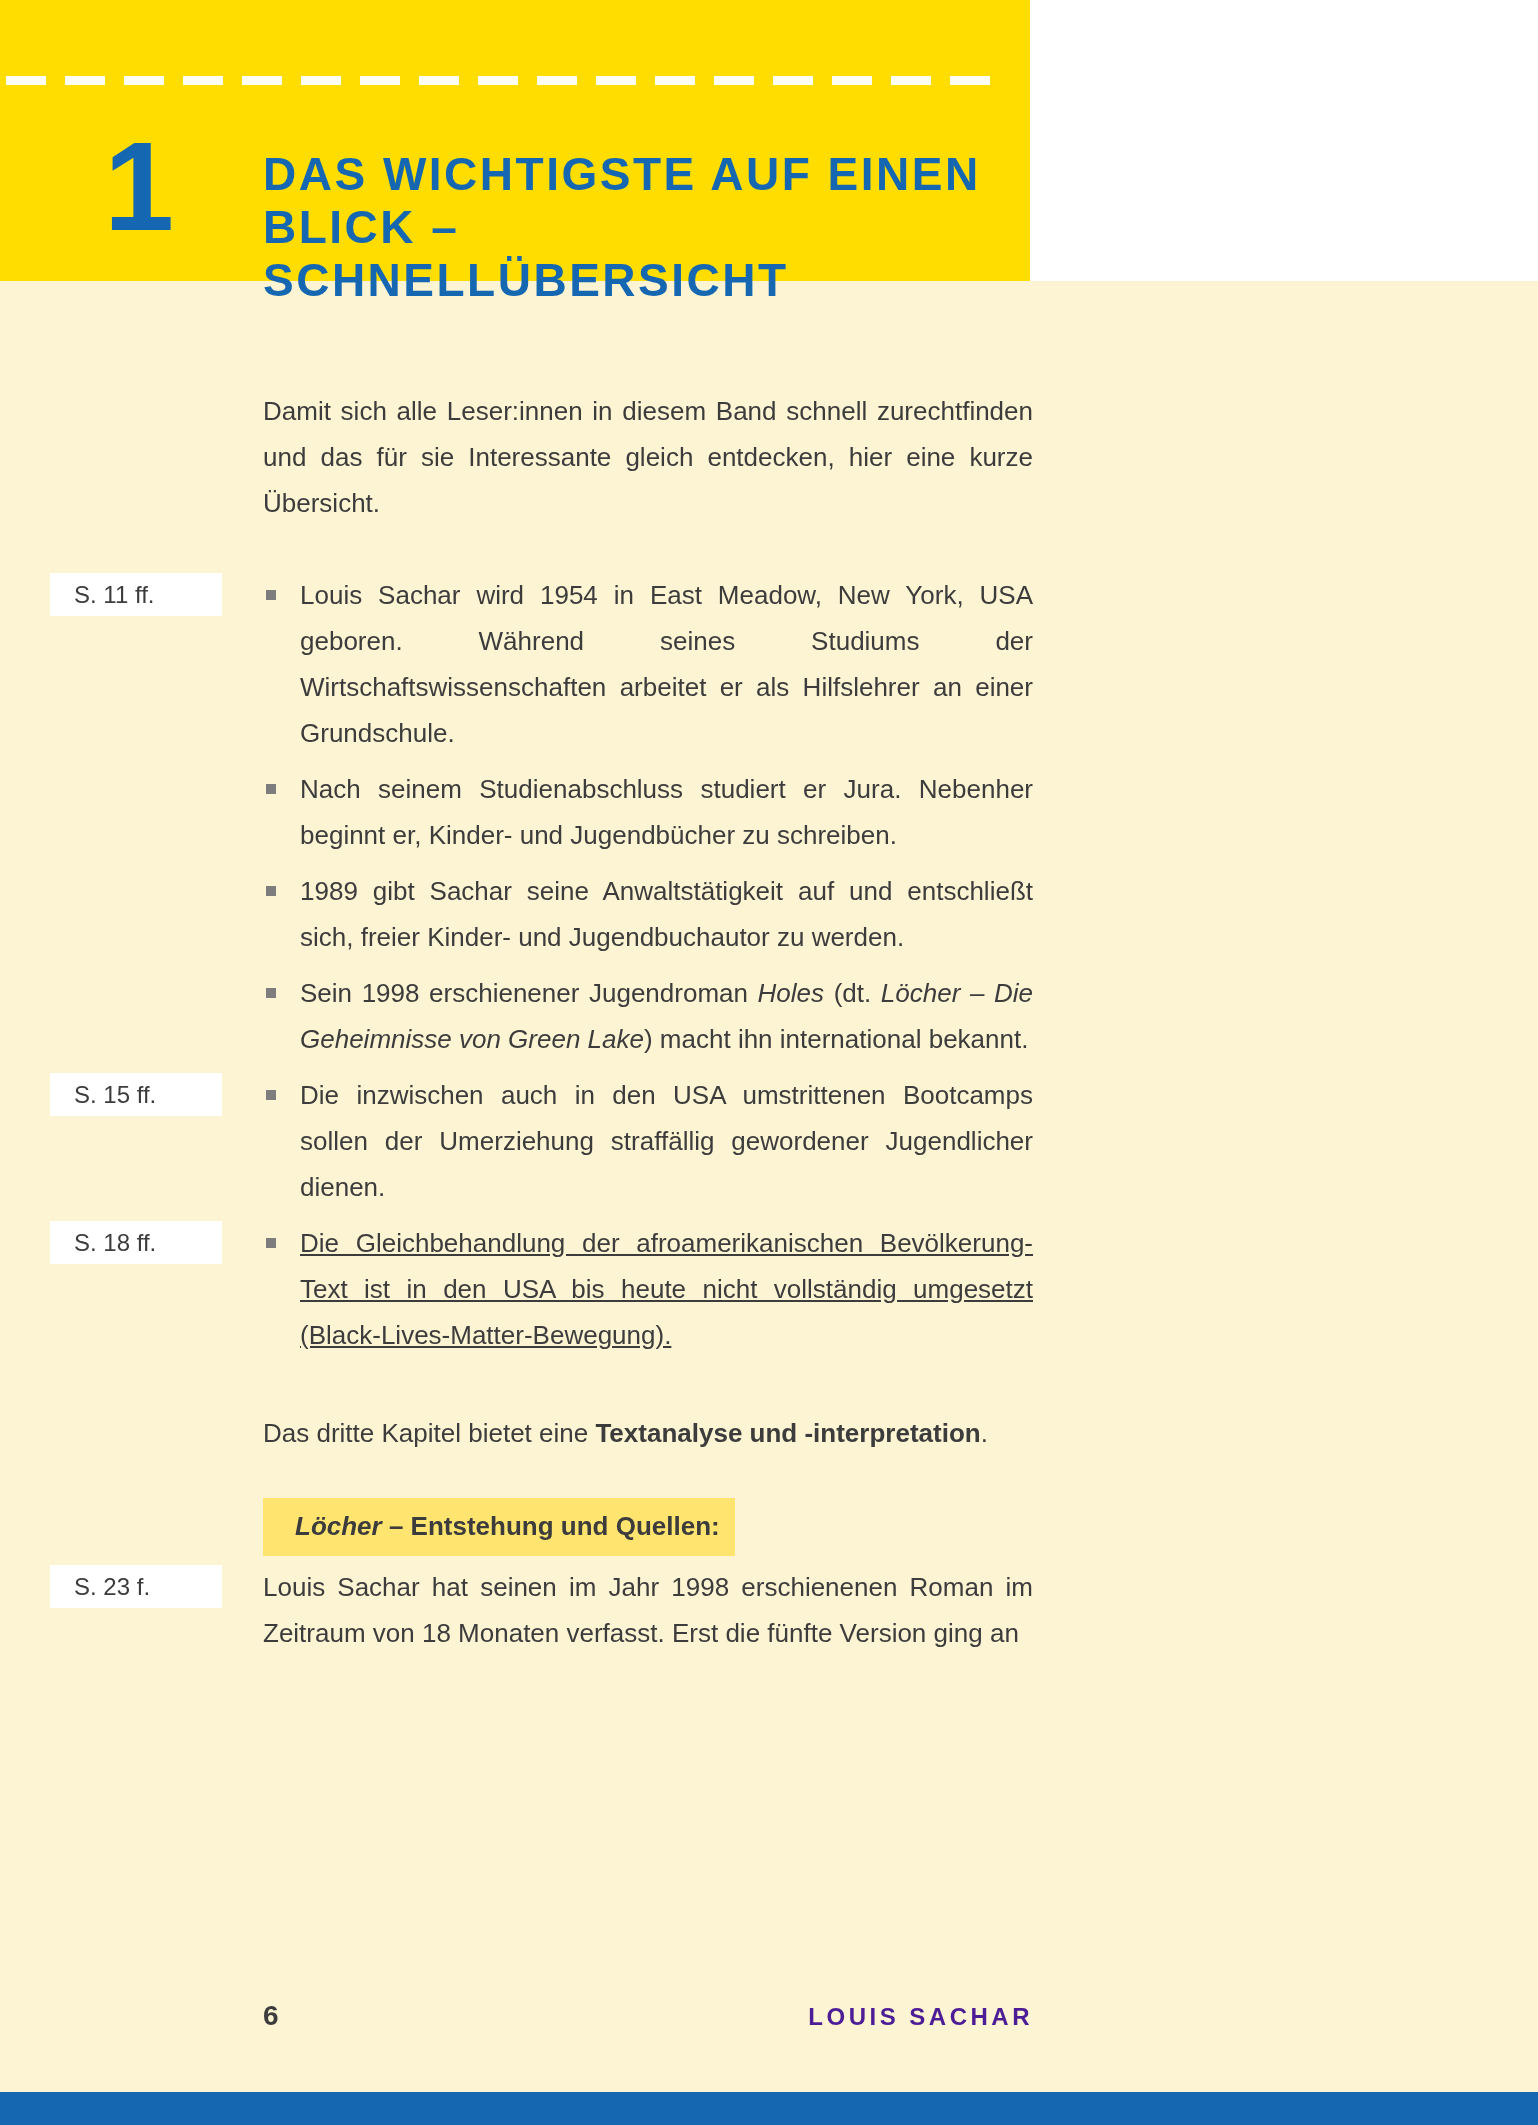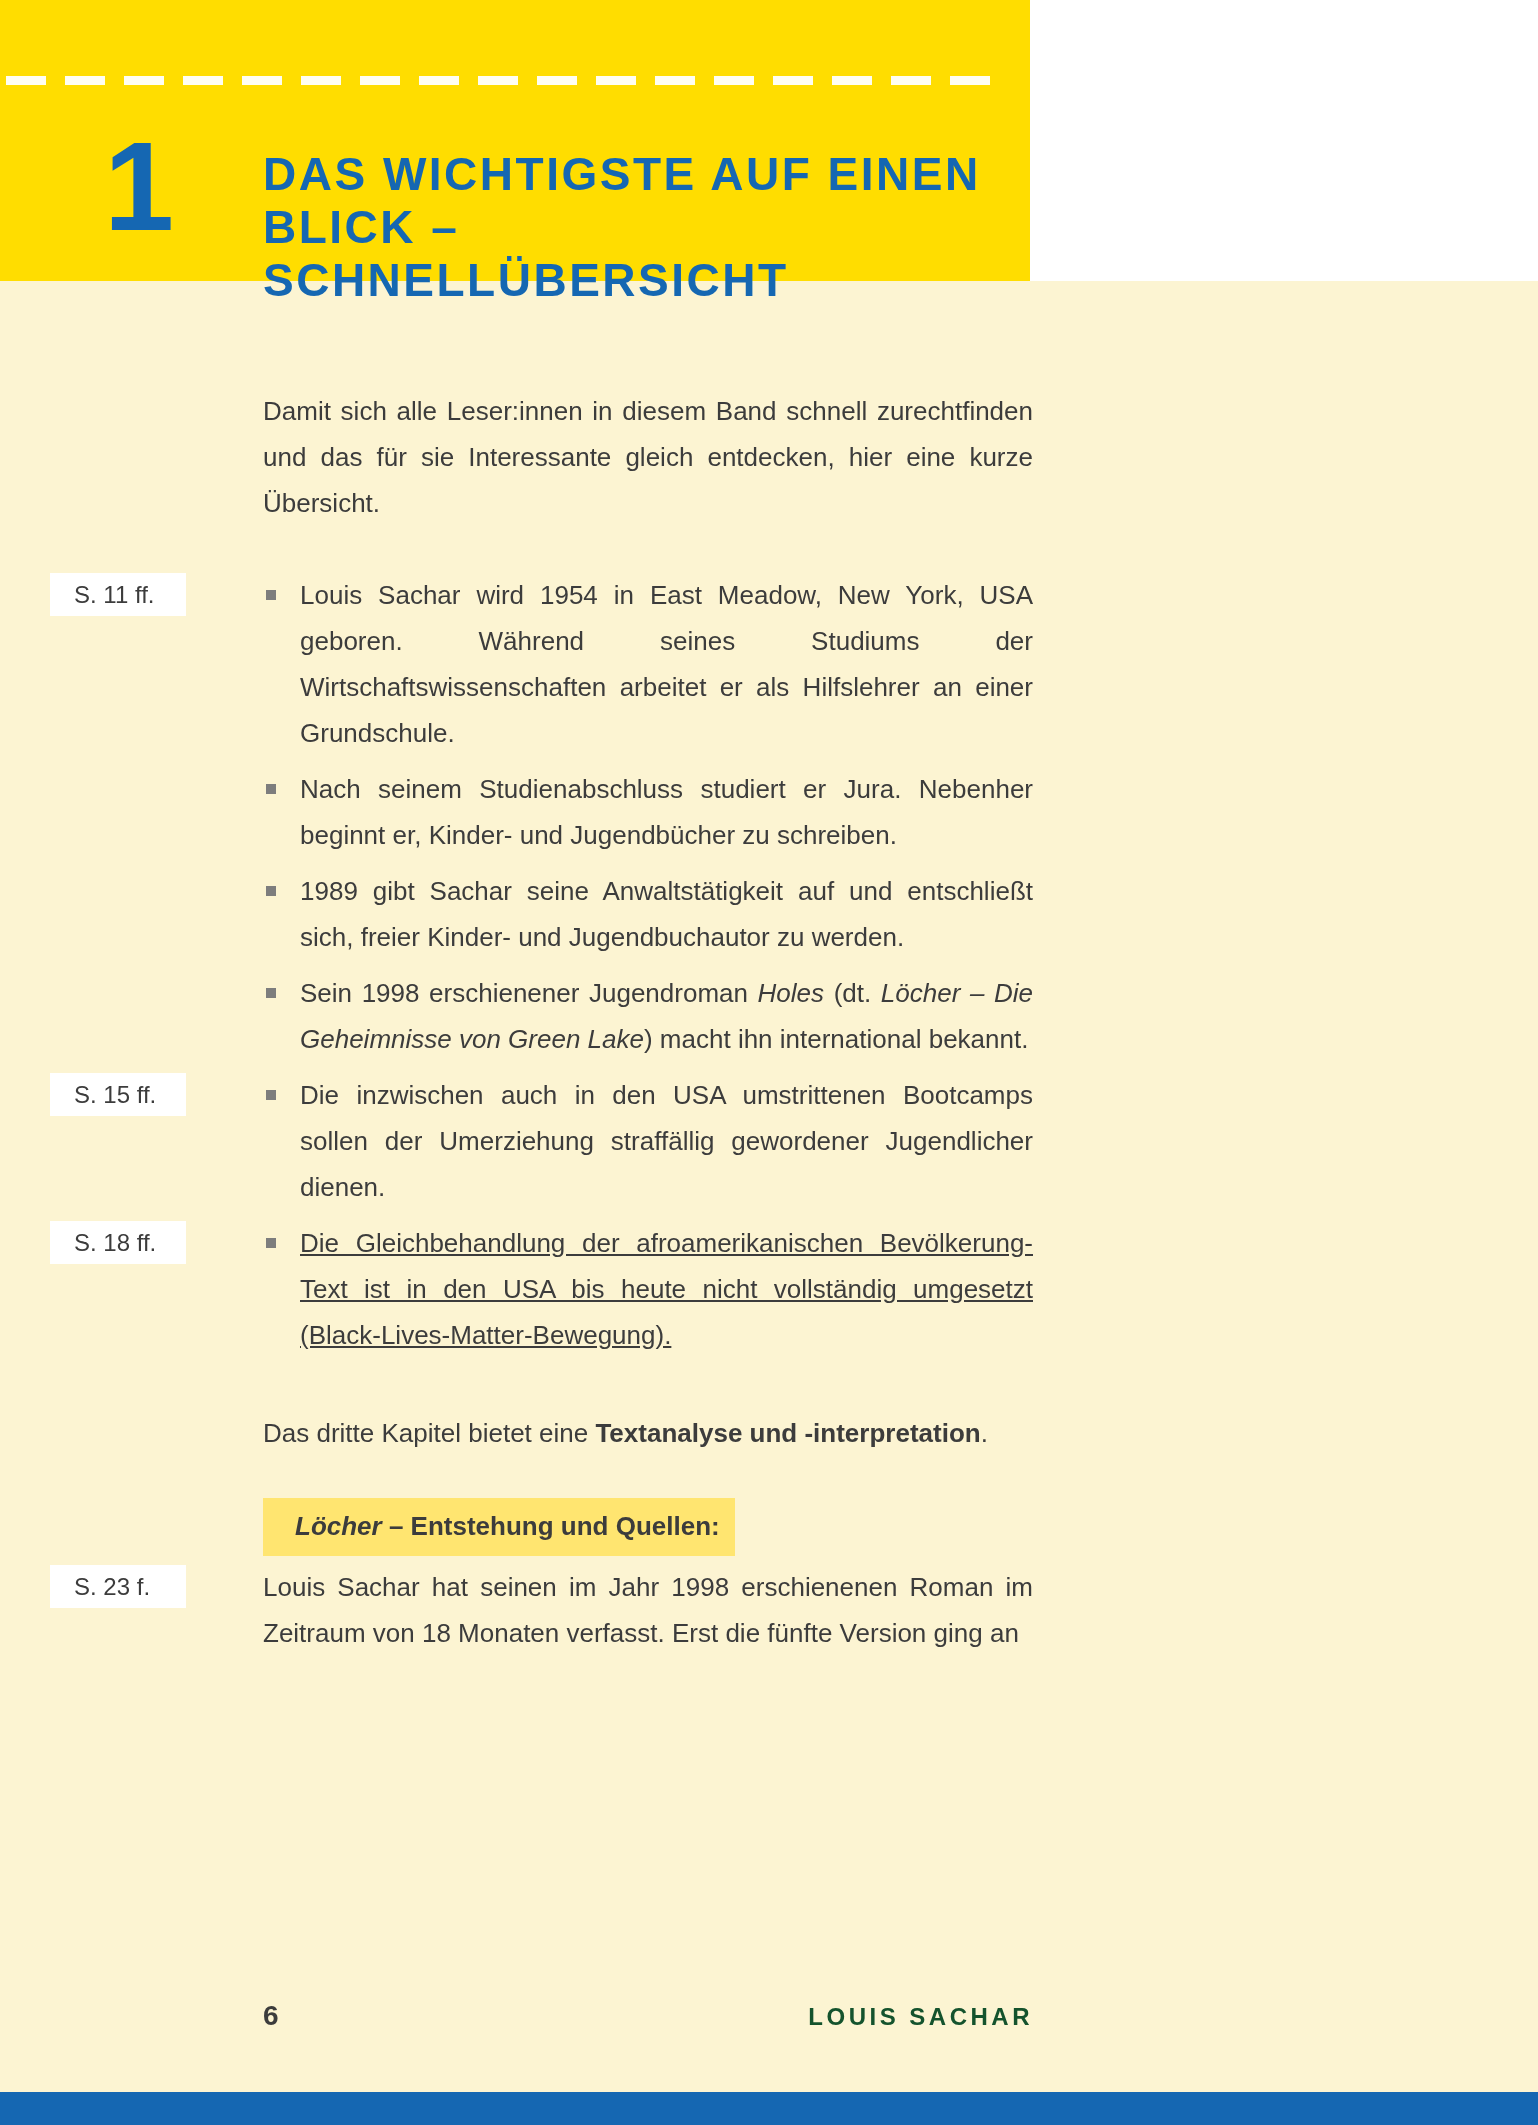--- a/index.html
+++ b/index.html
@@ -81,21 +81,21 @@
     position: absolute;
     left: 3px; top: 18px;
     width: 10px; height: 10px;
     background: #7d7d7d;
   }
 
   
   .margin-ref {
     position: absolute;
     left: -213px; top: 1px;
-    width: 136px; height: 43px;
+    width: 172px; height: 43px;
     background: #ffffff;
     font-size: 24px;
     line-height: 43px;
     padding-left: 24px;
     color: #3c3c3c;
     text-align: left;
   }
 
   .box-row { margin-top: 42px; margin-bottom: 8px; }
   .box-heading {
@@ -121,21 +121,21 @@
   }
   .page-num {
     font-size: 28px;
     font-weight: bold;
     color: #3c3c3c;
   }
   .running-title {
     font-size: 24px;
     font-weight: bold;
     letter-spacing: 3.5px;
-    color: #14532d;
+    color: #4c1d95;
   }
   .bottom-bar {
     position: absolute;
     left: 0; bottom: 0;
     width: 1538px; height: 33px;
     background: #1567b2;
   }
 </style>
 </head>
 <body>

